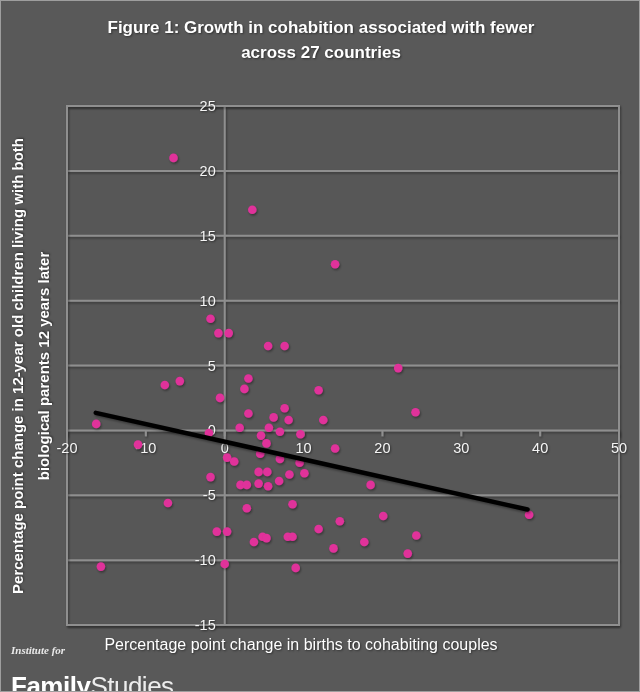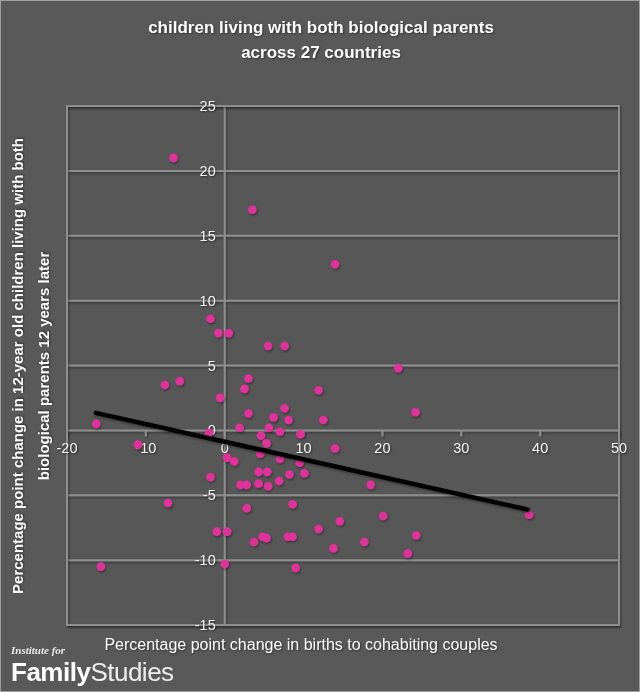--- a/index.html
+++ b/index.html
@@ -32,32 +32,32 @@
   .x-title{
     position:absolute;left:0;top:635px;width:600px;
     text-align:center;
     font-size:16px;font-weight:400;
     text-shadow:1px 1px 2px rgba(0,0,0,0.45);
   }
   .logo{position:absolute;left:10px;top:644px;line-height:1;}
   .logo-top{
     font-family:"Liberation Serif", serif;
     font-style:italic;font-weight:700;
-    font-size:11px;color:#e9e9e9;margin-bottom:3px;
+    font-size:11px;color:#e9e9e9;margin-bottom:17px;
   }
   .logo-bold{font-size:26px;font-weight:700;color:#ffffff;letter-spacing:-0.5px;}
   .logo-light{font-size:26px;font-weight:400;color:#ededed;letter-spacing:-0.5px;}
 </style>
 </head>
 <body>
 
 <div class="figure">
 
   <div class="title">
-    <div>children living with both biological parents</div>
+    <div>Figure 1: Growth in cohabition associated with fewer</div>
     <div>across 27 countries</div>
   </div>
 
   <div class="y-title">
     <div>Percentage point change in 12-year old children living with both</div>
     <div>biological parents 12 years later</div>
   </div>
 
   <svg id="chart" width="640" height="692" viewBox="0 0 640 692">
       <defs>

